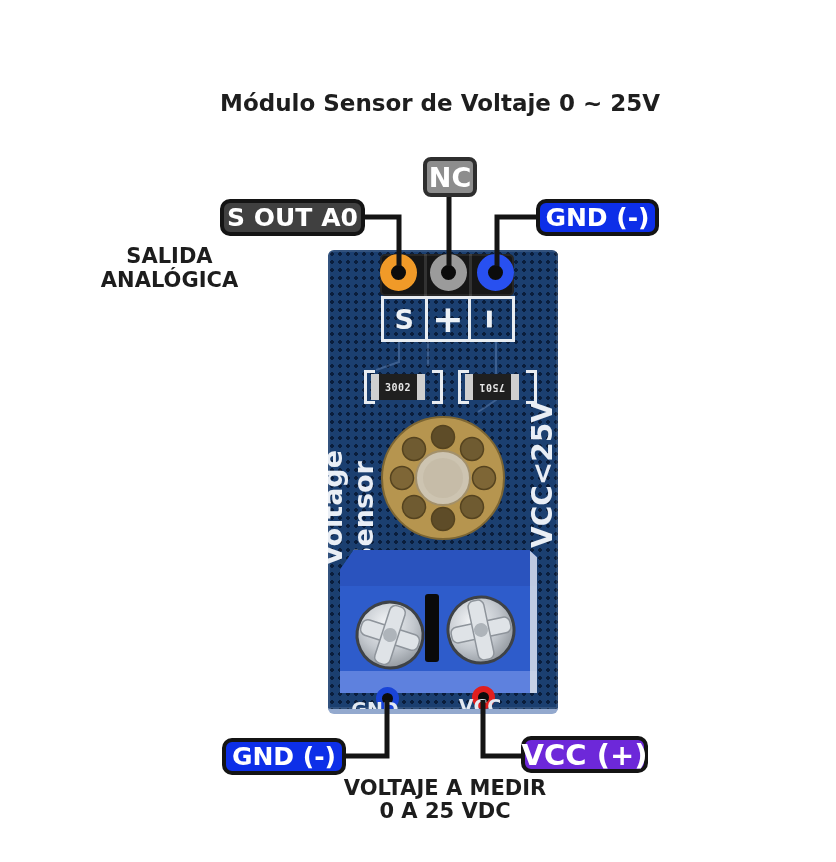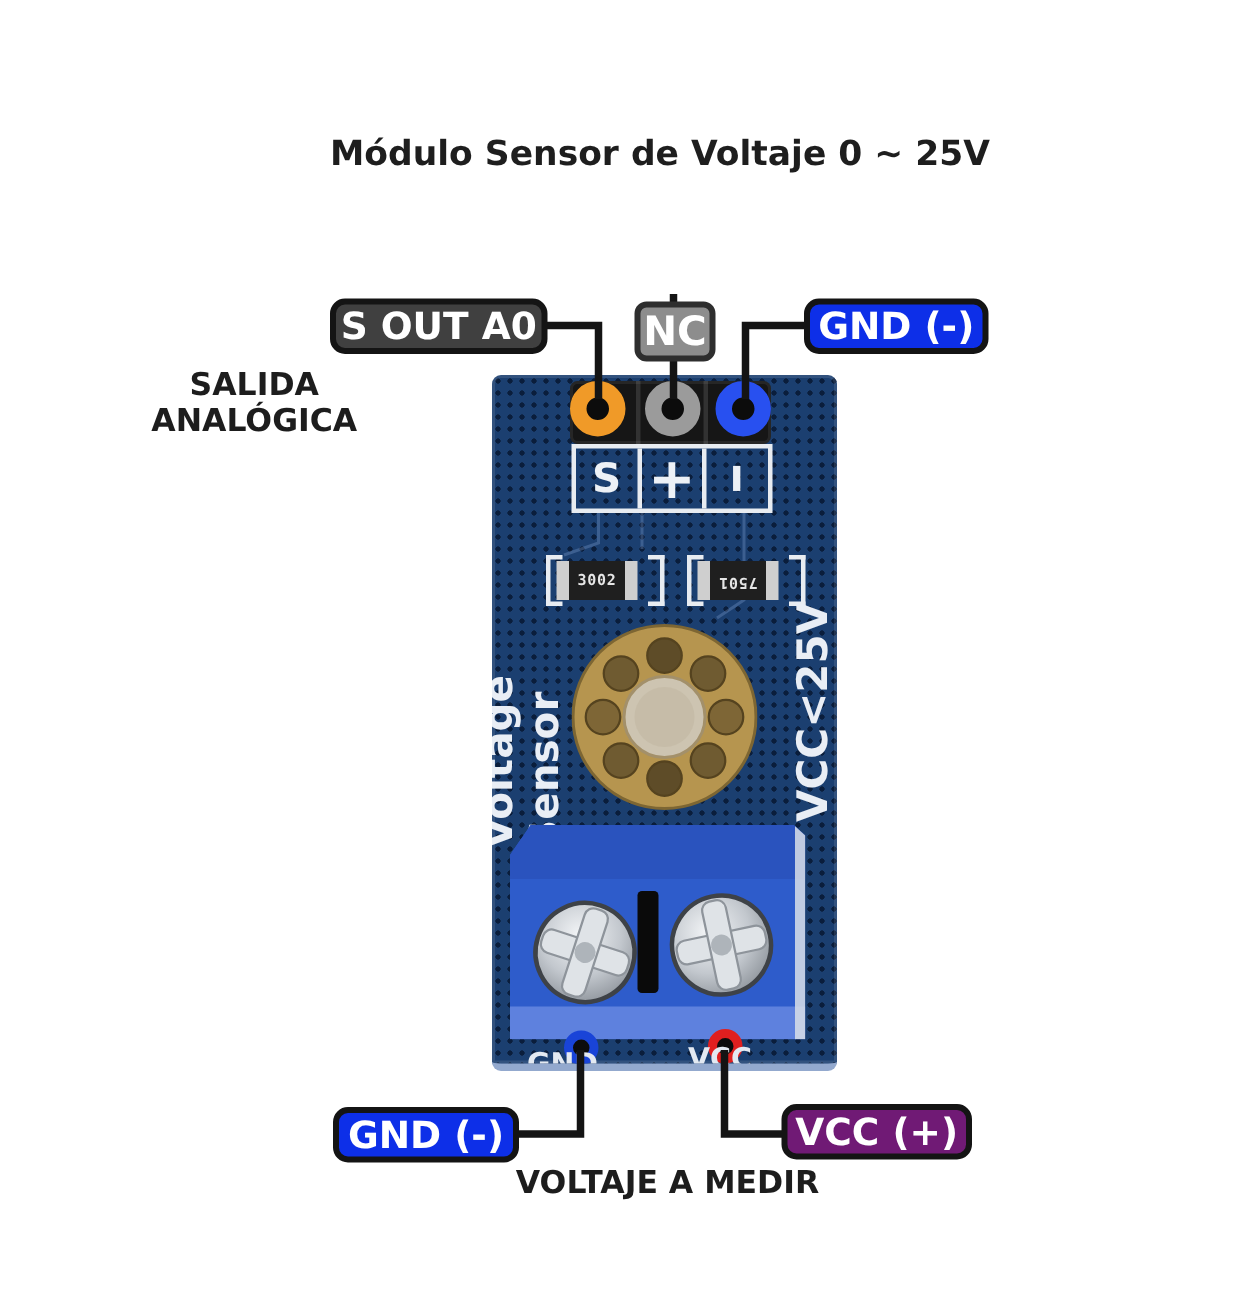--- a/index.html
+++ b/index.html
@@ -19,25 +19,25 @@
   .ann-sal{left:62px;top:244px;width:215px;text-align:center;font-size:21px;}
   .ann-vm1{left:320px;top:776px;width:250px;text-align:center;font-size:21px;}
   .ann-vm2{left:320px;top:799px;width:250px;text-align:center;font-size:21px;}
 
   
   .badge{
     box-sizing:border-box;border:4px solid #141414;border-radius:10px;
     color:#ffffff;font-weight:800;text-align:center;display:flex;align-items:center;justify-content:center;
     white-space:nowrap;
   }
-  .badge-nc   {left:423px;top:157px;width:54px; height:40px;background:#8D8D8D;border-color:#2E2E2E;font-size:27px;border-radius:8px;margin-top:44px;}
+  .badge-nc   {left:423px;top:157px;width:54px; height:40px;background:#8D8D8D;border-color:#2E2E2E;font-size:27px;border-radius:8px;}
   .badge-sout {left:220px;top:199px;width:145px;height:37px;background:#404040;font-size:25px;}
   .badge-gndt {left:536px;top:199px;width:123px;height:37px;background:#0D2FE8;font-size:25px;}
   .badge-gndb {left:222px;top:738px;width:124px;height:37px;background:#0D2FE8;font-size:25px;}
-  .badge-vccb {left:521px;top:736px;width:127px;height:37px;background:#701a75;font-size:25px;}
+  .badge-vccb {left:521px;top:736px;width:127px;height:37px;background:#6d28d9;font-size:29px;}
 
   
   .wires{left:0;top:0;width:836px;height:862px;z-index:5;pointer-events:none;}
   .wires polyline{fill:none;stroke:#141414;stroke-width:5px;}
 
   
   .board{
     left:328px;top:250px;width:230px;height:464px;background-color:#1B3F70;
     background-image:radial-gradient(circle,rgba(7,24,50,.85) 1.6px,transparent 1.9px);
     background-size:8px 8px;border-radius:6px;overflow:hidden;z-index:2;
@@ -100,20 +100,21 @@
 </style>
 </head>
 <body>
 
 <div class="scene">
 
   <div class="abs subtitle">Módulo Sensor de Voltaje 0 ~ 25V</div>
 
   <div class="abs ann ann-sal">SALIDA ANALÓGICA</div>
   <div class="abs ann ann-vm1">VOLTAJE A MEDIR</div>
+  <div class="abs ann ann-vm2">0 A 25 VDC</div>
 
   <div class="abs board">
     <svg class="abs traces" viewBox="0 0 230 464">
       <polyline points="100,92 100,116"></polyline>
       <polyline points="71,92 71,112 48,120"></polyline>
       <polyline points="168,92 168,150 150,162"></polyline>
     </svg>
 
     <div class="abs hdr"></div>
     <div class="abs hdr-gap" style="left:96px;"></div>

